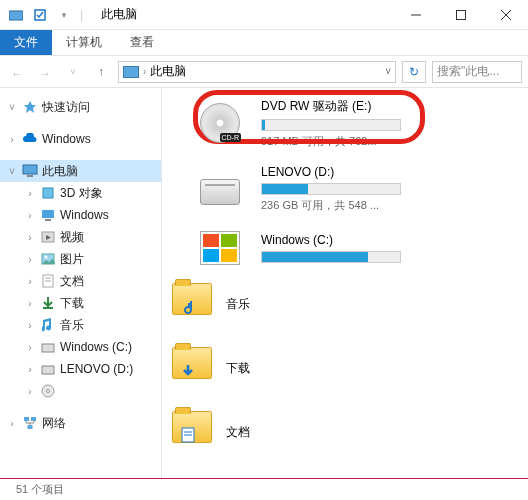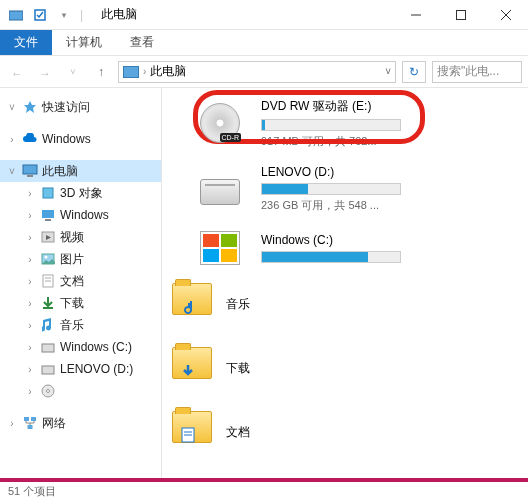--- a/index.html
+++ b/index.html
@@ -47,21 +47,21 @@
 .drive .drv-bar { width: 140px; height: 12px; background: #eee; border: 1px solid #ccc; position: relative; margin-bottom: 3px; }
 .drive .drv-bar-fill { height: 100%; background: #26a0da; }
 .drive .drv-status { font-size: 11px; color: #666; }
 
 .highlight-ring { position: absolute; border: 5px solid #e2241b; border-radius: 24px; left: -6px; top: -6px; width: 232px; height: 54px; pointer-events: none; }
 
 .folder-item { display: flex; align-items: center; gap: 12px; margin: 6px 0 22px 0; }
 .folder-item .fld-icon { width: 42px; height: 42px; }
 .folder-item .fld-name { font-size: 12px; }
 
-.statusbar { height: 22px; border-top: 4px solid #be185d; display: flex; align-items: center; padding: 0 8px; font-size: 11px; color: #666; }
+.statusbar { height: 22px; border-top: 1px solid #be185d; display: flex; align-items: center; padding: 0 16px; font-size: 11px; color: #666; }
 
 
 .disc { width: 40px; height: 40px; border-radius: 50%; background: radial-gradient(circle,#fff 12%,#ccc 14%,#e8e8e8 60%,#bbb 100%); position: relative; border:1px solid #aaa; }
 .disc::after { content:""; position:absolute; bottom:0; right:-2px; background:#222; color:#fff; font-size:7px; padding:1px 2px; border-radius:2px; }
 .disc.cd::after { content:"CD-R"; }
 .hdd { width: 40px; height: 26px; margin-top:8px; background: linear-gradient(#f5f5f5,#ccc); border:1px solid #999; border-radius:3px; position:relative; }
 .hdd::before { content:""; position:absolute; top:4px; left:4px; right:4px; height:2px; background:#aaa; }
 .win-drv { width:40px; height:34px; background:#fff; border:1px solid #aaa; display:grid; grid-template-columns:1fr 1fr; grid-template-rows:1fr 1fr; gap:2px; padding:2px; }
 .win-drv span:nth-child(1){background:#f25022;} .win-drv span:nth-child(2){background:#7fba00;}
 .win-drv span:nth-child(3){background:#00a4ef;} .win-drv span:nth-child(4){background:#ffb900;}

